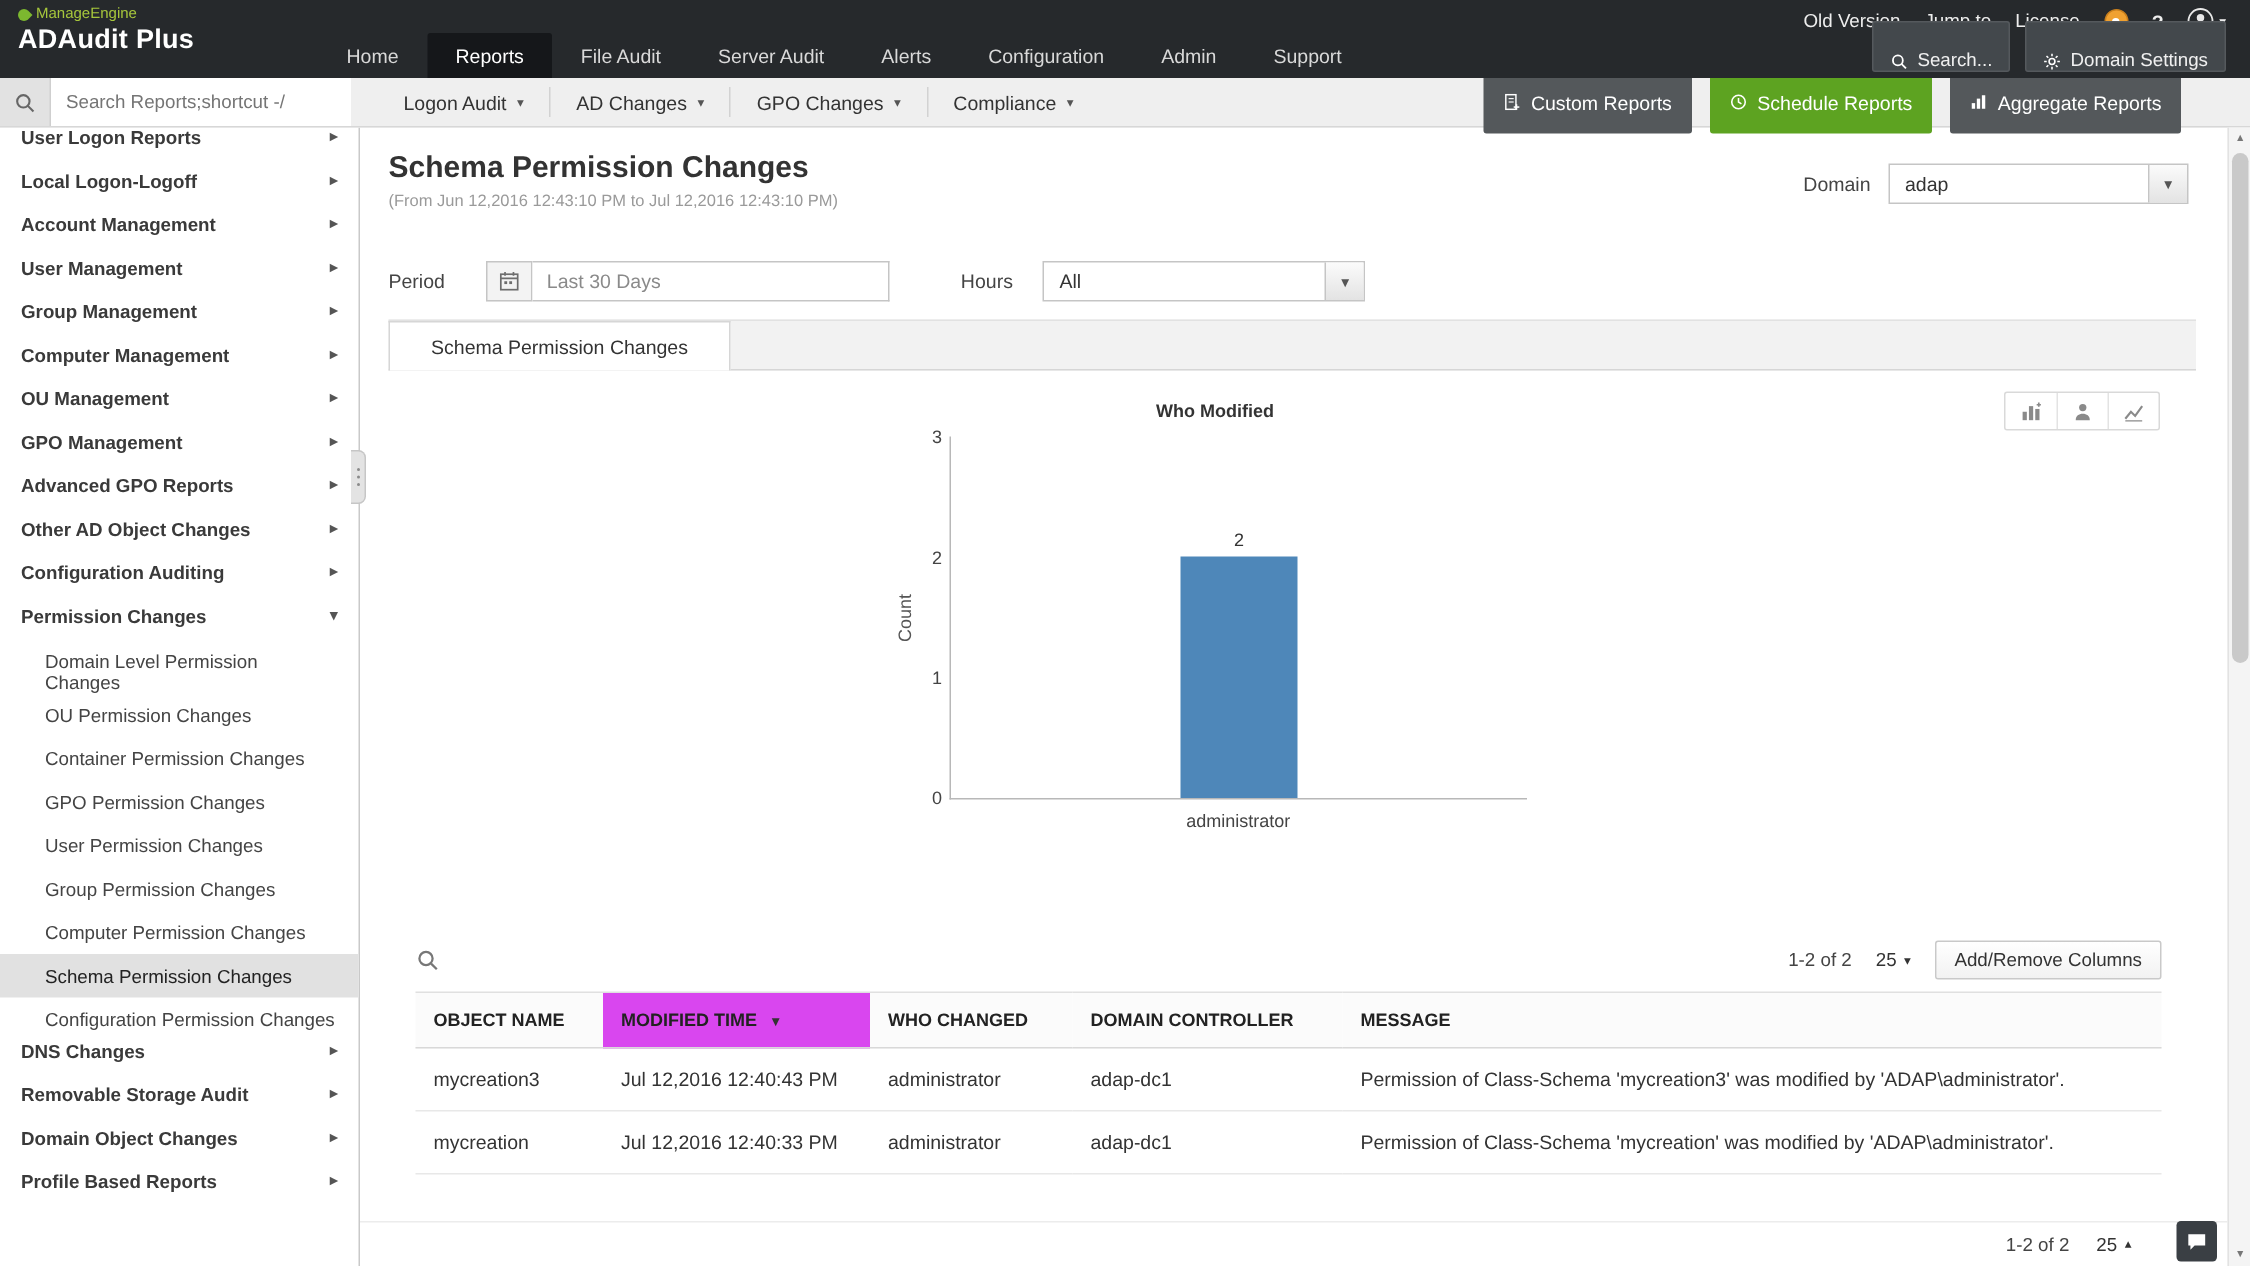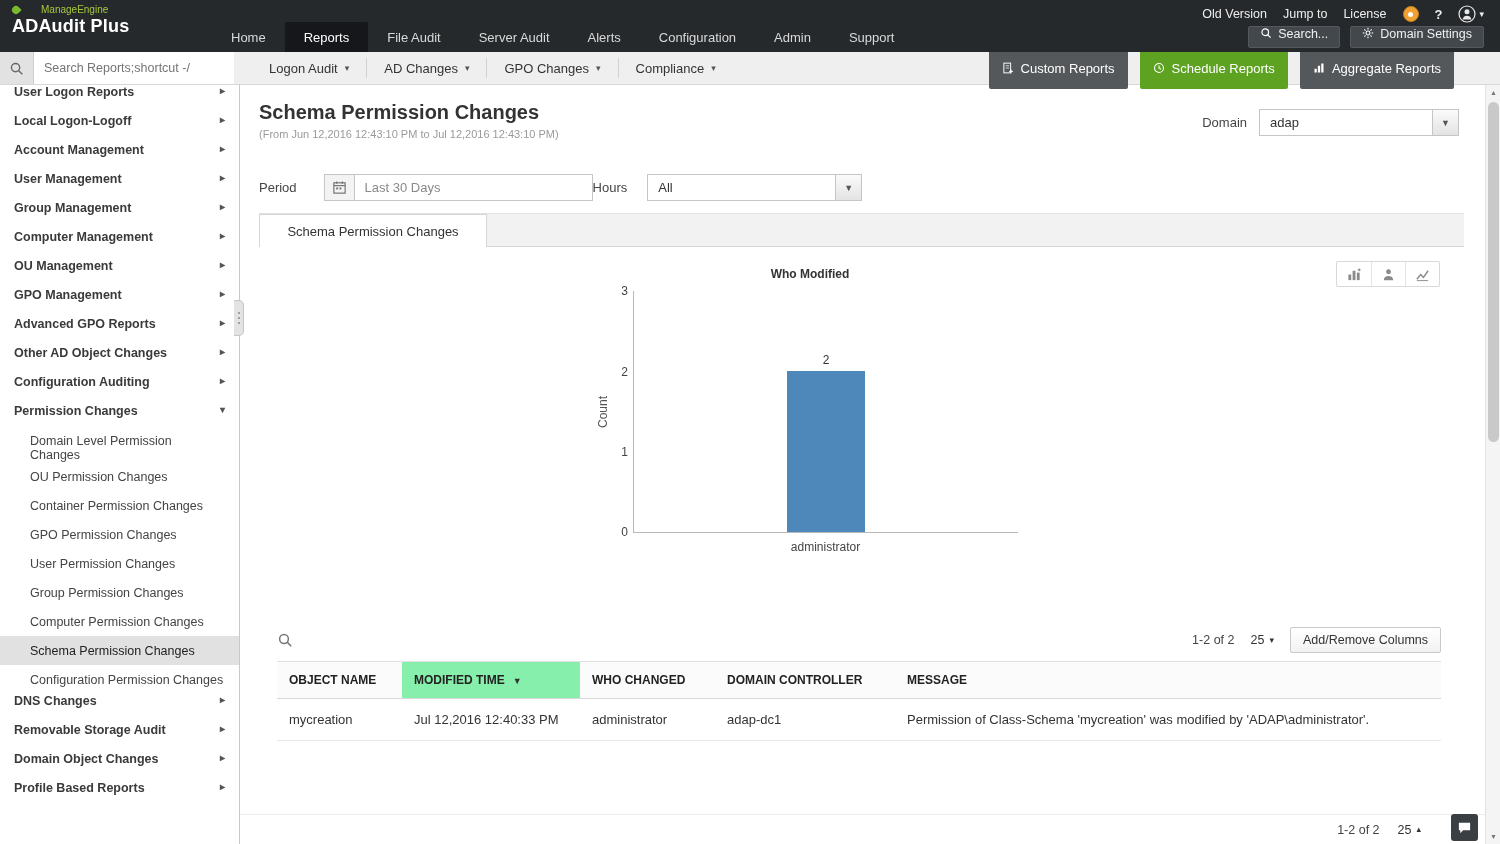--- a/index.html
+++ b/index.html
@@ -2,35 +2,35 @@
 <html><head>
 <meta charset="utf-8">
 <style>
   * { margin:0; padding:0; box-sizing:border-box; }
   html,body { width:1500px; height:844px; }
   body { font-family:"Liberation Sans",sans-serif; background:#fff; position:relative; overflow:hidden; }
 
   
   .topbar { position:absolute; top:0; left:0; width:1500px; height:52px; background:#26292c; z-index:20; }
   .brand { position:absolute; left:12px; top:4px; cursor:pointer; }
-  .brand-top { display:flex; align-items:center; gap:21px; font-size:10px; color:#a6c63c; }
+  .brand-top { display:flex; align-items:center; gap:4px; font-size:10px; color:#a6c63c; }
   .leaf { width:8px; height:8px; border-radius:50% 0 50% 50%; background:#7cb82f; display:inline-block; transform:rotate(45deg); }
   .brand-name { color:#fff; font-size:18px; font-weight:bold; letter-spacing:.2px; margin-top:1px; }
   .main-nav { position:absolute; left:212px; bottom:0; height:30px; display:flex; }
   .nav-item { display:flex; align-items:center; padding:0 19px; font-size:13px; color:#d9d9d9; cursor:pointer; }
   .nav-item.active { background:#15171a; color:#fff; border-radius:2px 2px 0 0; }
   .hdr-links { position:absolute; right:16px; top:5px; display:flex; align-items:center; gap:16px; font-size:12.5px; color:#eee; }
   .hdr-link { cursor:pointer; }
   .orange-ico { width:16px; height:16px; border-radius:50%; background:#f0a131; border:1px solid #c87f1d; display:inline-flex; align-items:center; justify-content:center; cursor:pointer; }
   .orange-ico::after { content:""; width:5px; height:5px; border-radius:50%; background:#fff; }
   .help-ico { font-size:13px; font-weight:bold; color:#eee; cursor:pointer; }
   .user-wrap { display:flex; align-items:center; gap:3px; cursor:pointer; }
   .caret { font-size:9px; color:inherit; line-height:1; }
   .hdr-btns { position:absolute; right:16px; bottom:4px; display:flex; gap:10px; }
-  .hbtn { height:22px; background:#43484c; color:#f0f0f0; font-size:12.5px; padding:0 11px; border-radius:2px; display:flex; align-items:flex-start; gap:6px; cursor:pointer; border:1px solid #55595d; }
+  .hbtn { height:34px; background:#43484c; color:#f0f0f0; font-size:12.5px; padding:0 11px; border-radius:2px; display:flex; align-items:flex-end; gap:6px; cursor:pointer; border:1px solid #55595d; }
 
   
   .toolbar { position:absolute; top:52px; left:0; width:1500px; height:33px; background:#efefef; border-bottom:1px solid #d7d7d7; display:flex; align-items:stretch; z-index:15; }
   .tb-sicon { width:34px; background:#e2e2e2; border-right:1px solid #cfcfcf; display:flex; align-items:center; justify-content:center; cursor:pointer; }
   .tb-input { width:200px; border:none; outline:none; background:#fff; font-size:12.5px; color:#555; padding:0 10px; font-family:"Liberation Sans",sans-serif; }
   .tb-menus { display:flex; align-items:center; margin-left:18px;text-align:right; }
   .tb-menu { display:flex; align-items:center; gap:7px; padding:0 17px; font-size:13px; color:#333; height:20px; cursor:pointer; }
   .tb-menu + .tb-menu { border-left:1px solid #d2d2d2; }
   .tb-menu .caret { color:#555; }
   .tb-right { margin-left:auto; margin-right:46px; display:flex; align-items:center; gap:12px; }
@@ -54,21 +54,21 @@
   .domain-row { position:absolute; top:24px; right:26px; display:flex; align-items:center; gap:12px; }
   .lbl { font-size:13px; color:#444; }
   .selectbox { display:flex; align-items:stretch; height:27px; border:1px solid #c5c5c5; background:#fff; cursor:pointer; }
   .selectbox .val { flex:1; display:flex; align-items:center; padding:0 10px; font-size:13px; color:#333; }
   .selectbox .dd { width:26px; border-left:1px solid #c5c5c5; background:linear-gradient(#fbfbfb,#e3e3e3); display:flex; align-items:center; justify-content:center; color:#555; font-size:9px; }
   .filters { display:flex; align-items:center; margin:34px 0 0 19px; }
   .filters .plabel { margin-right:27px; }
   .inputgroup { display:flex; }
   .cal-btn { width:31px; height:27px; border:1px solid #c5c5c5; background:#f3f3f3; display:flex; align-items:center; justify-content:center; cursor:pointer; }
   .period-box { width:238px; height:27px; border:1px solid #c5c5c5; border-left:none; background:#fff; display:flex; align-items:center; padding:0 10px; font-size:13px; color:#8a8a8a; cursor:text; }
-  .hours-lbl { margin-right:20px; }
+  .hours-lbl { margin-left:48px; margin-right:20px; }
   .actions-row { display:flex; justify-content:flex-end; align-items:center; gap:24px; margin:16px 30px 0 0; }
   .action { display:flex; align-items:center; gap:6px; font-size:12px; color:#555; cursor:pointer; }
 
   
   .panel-wrap { margin:12px 21px 0 19px; }
   .tabstrip { height:34px; background:#f2f2f2; border-top:1px solid #e2e2e2; border-bottom:1px solid #d6d6d6; display:flex; position:relative; }
   .tab-active { width:228px; background:#fff; border:1px solid #d6d6d6; border-bottom:none; margin-bottom:-1px; display:flex; align-items:center; justify-content:center; font-size:13px; color:#333; cursor:pointer; }
 
   
   .chart-area { position:relative; height:372px; }
@@ -91,21 +91,21 @@
 
   
   .table-section { margin:0 23px 0 18px; }
   .table-toolbar { height:42px; display:flex; align-items:center; }
   .tt-right { margin-left:auto; display:flex; align-items:center; gap:16px; }
   .pag-text { font-size:12.5px; color:#444; }
   .pagesize { font-size:12.5px; color:#333; display:flex; align-items:center; gap:5px; cursor:pointer; }
   .col-btn { height:26px; border:1px solid #c9c9c9; background:linear-gradient(#fff,#f2f2f2); border-radius:2px; font-size:12.5px; color:#333; display:flex; align-items:center; padding:0 12px; cursor:pointer; }
   table.grid { width:100%; border-collapse:collapse; }
   .grid th { height:37px; text-align:left; font-size:12px; color:#222; padding:0 12px; background:#fbfbfb; border-top:1px solid #e0e0e0; border-bottom:1px solid #d8d8d8; white-space:nowrap; cursor:pointer; }
-  .grid th.sorted { background:#86efac; }
+  .grid th.sorted { background:#d946ef; }
   .grid th .sort-caret { font-size:9px; color:#333; margin-left:8px; }
   .grid td { height:42px; font-size:13px; color:#333; padding:0 12px; border-bottom:1px solid #e8e8e8; white-space:nowrap; }
   .c1 { width:125px; } .c2 { width:178px; } .c3 { width:135px; } .c4 { width:180px; }
 
   
   .footbar { position:absolute; left:0; right:0; bottom:0; height:30px; background:#fff; border-top:1px solid #ececec; display:flex; align-items:center; justify-content:flex-end; gap:18px; padding-right:64px; }
   .chat-btn { position:absolute; right:7px; bottom:3px; width:27px; height:27px; background:#3a3f44; border-radius:3px; display:flex; align-items:center; justify-content:center; cursor:pointer; }
 
   
   .scrollbar { position:absolute; right:0; top:85px; bottom:0; width:15px; background:#f4f4f4; border-left:1px solid #e2e2e2; z-index:18; }
@@ -439,20 +439,27 @@
           <tr>
             <th class="c1"><span>OBJECT NAME</span></th>
             <th class="c2 sorted"><span>MODIFIED TIME</span><span class="sort-caret">▼</span></th>
             <th class="c3"><span>WHO CHANGED</span></th>
             <th class="c4"><span>DOMAIN CONTROLLER</span></th>
             <th><span>MESSAGE</span></th>
           </tr>
         </thead>
         <tbody>
           <tr>
+            <td>mycreation3</td>
+            <td>Jul 12,2016 12:40:43 PM</td>
+            <td>administrator</td>
+            <td>adap-dc1</td>
+            <td>Permission of Class-Schema 'mycreation3' was modified by 'ADAP\administrator'.</td>
+          </tr>
+          <tr>
             <td>mycreation</td>
             <td>Jul 12,2016 12:40:33 PM</td>
             <td>administrator</td>
             <td>adap-dc1</td>
             <td>Permission of Class-Schema 'mycreation' was modified by 'ADAP\administrator'.</td>
           </tr>
         </tbody>
       </table>
     </div>
   </div>

